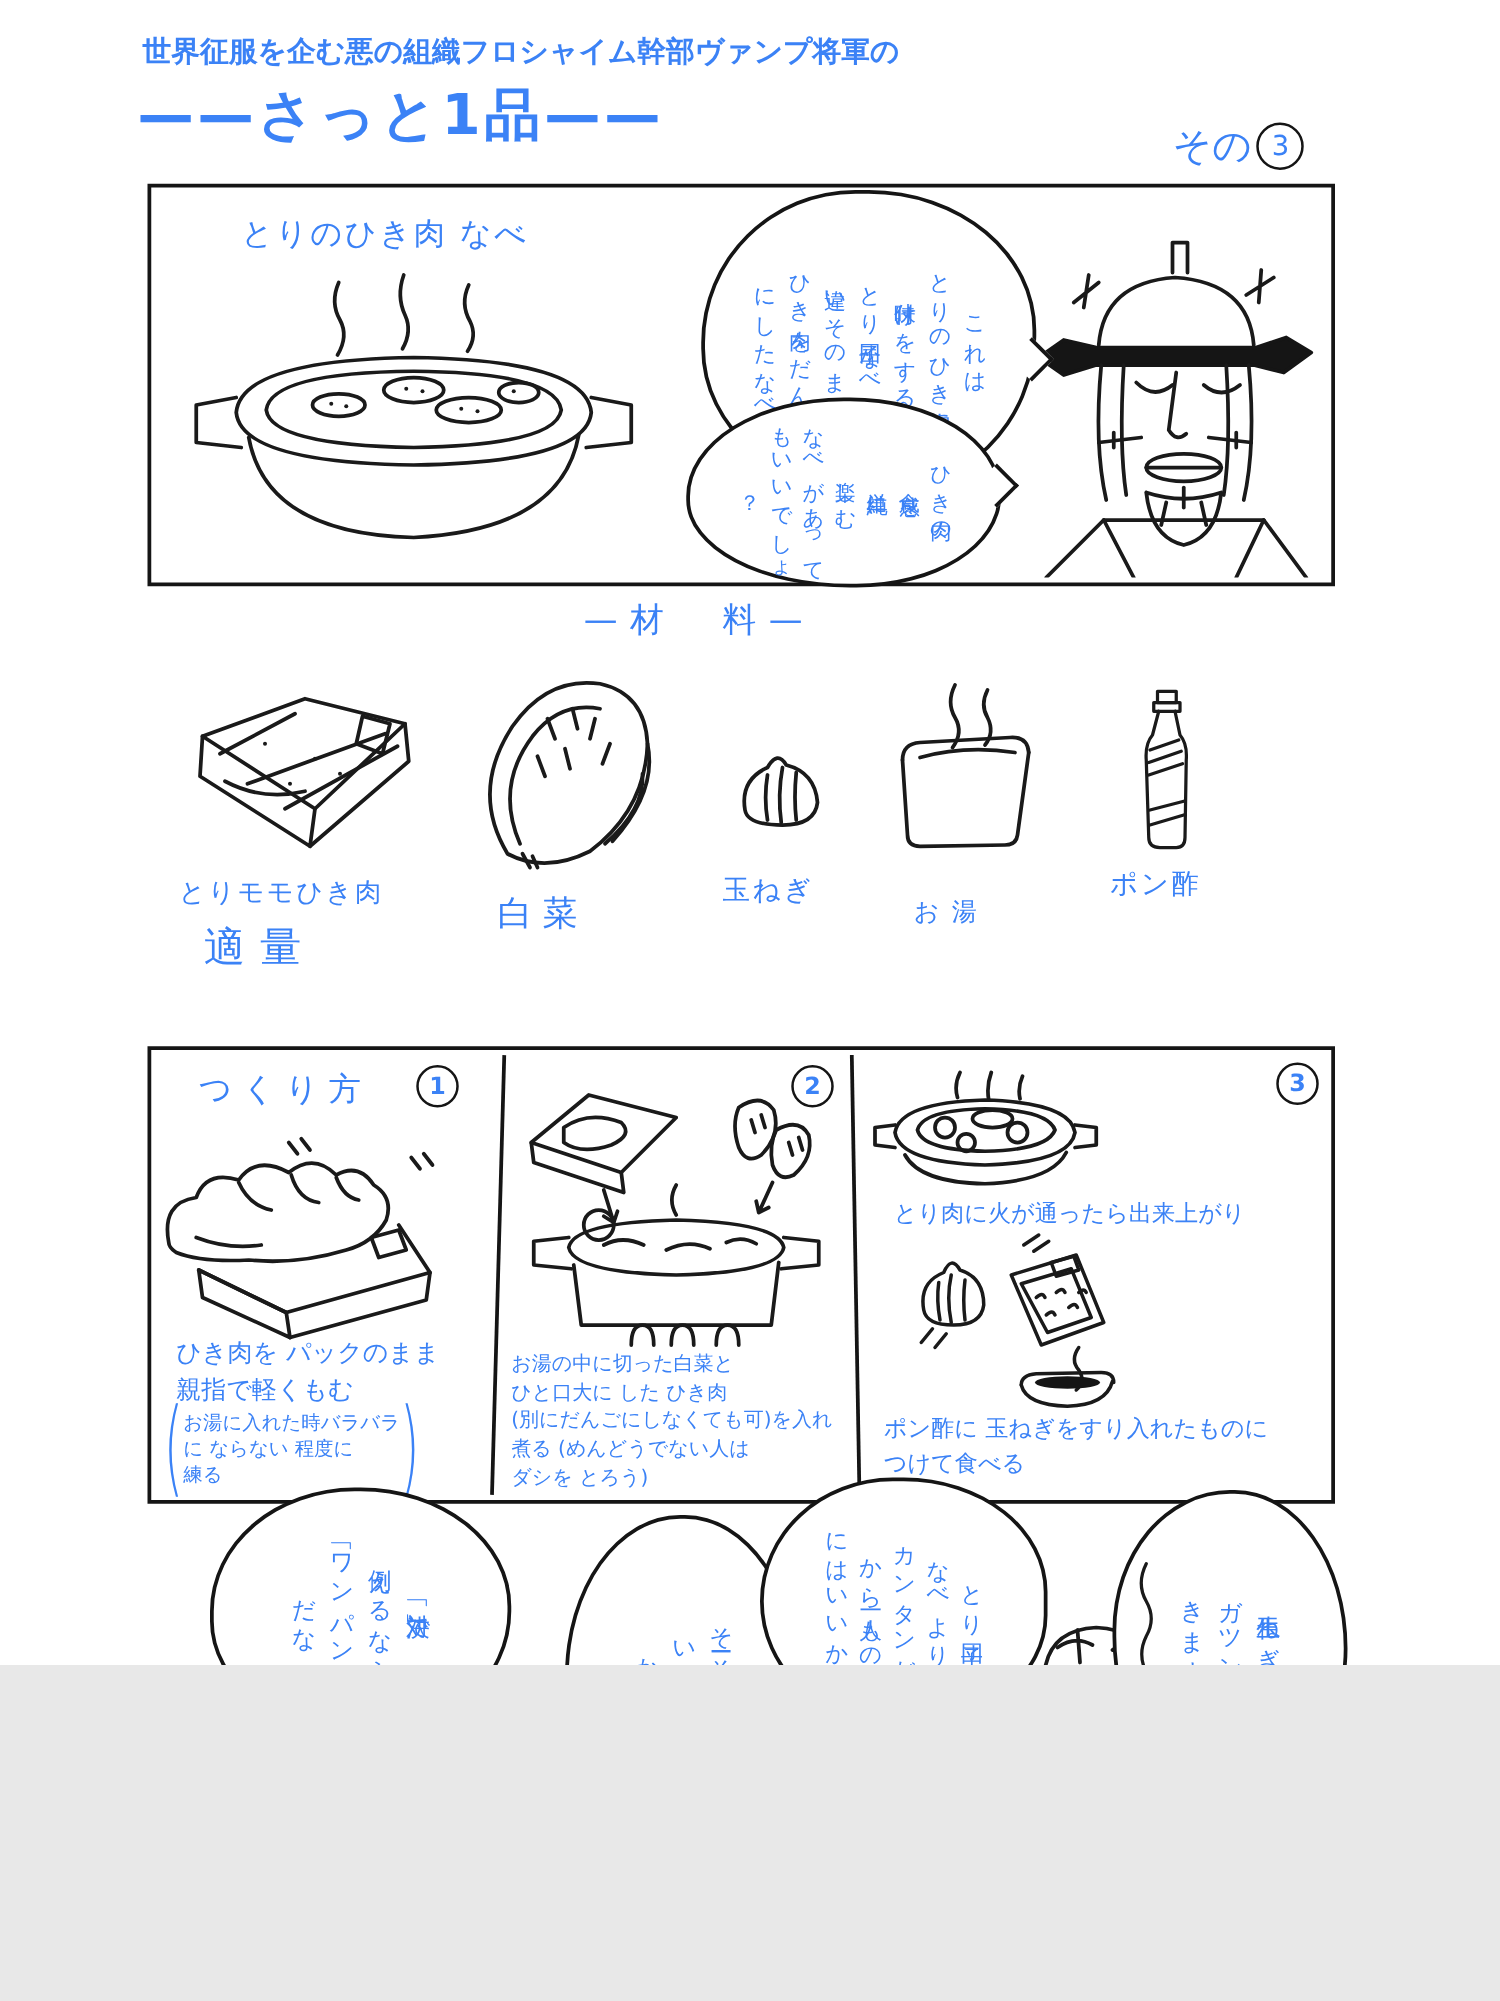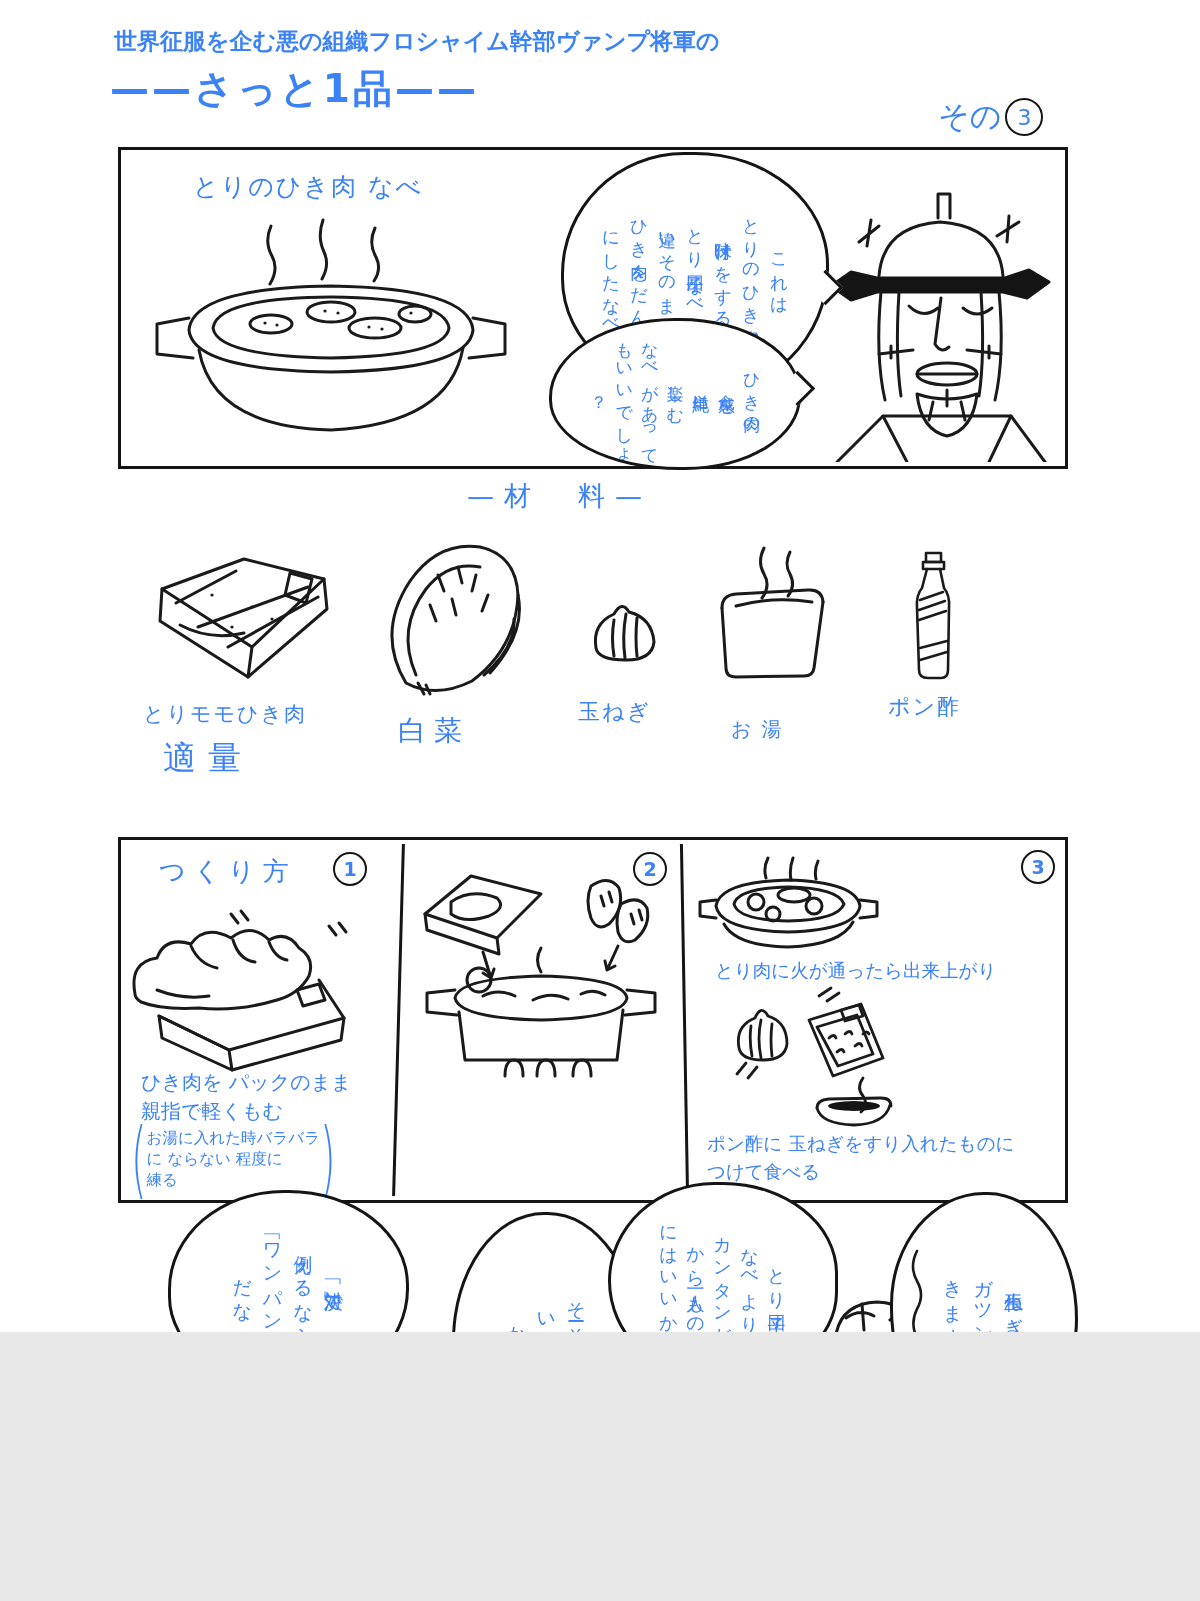--- a/index.html
+++ b/index.html
@@ -19,21 +19,21 @@
   .bigparen{font-size:40px;font-weight:300;transform:scaleY(2.1);line-height:1;}
   svg{display:block;}
   .lbl{letter-spacing:2px;}
 </style>
 </head>
 <body>
 
 <div class="page">
 
   <div class="abs" style="left:114px;top:26px;font-size:23px;font-weight:bold;">世界征服を企む悪の組織フロシャイム幹部ヴァンプ将軍の</div>
-  <div class="abs" style="left:110px;top:62px;font-size:39px;font-weight:bold;letter-spacing:3px;">——さっと1品——</div>
+  <div class="abs" style="left:110px;top:62px;font-size:45px;font-weight:bold;letter-spacing:3px;">——さっと1品——</div>
   <div class="abs" style="left:938px;top:96px;font-size:31px;display:flex;align-items:center;gap:4px;">
     <span>その</span>
     <span class="circ" style="width:34px;height:34px;font-size:22px;font-weight:normal;">3</span>
   </div>
 
   <div class="panel" style="left:118px;top:147px;width:944px;height:316px;">
 
     <div class="abs lbl" style="left:72px;top:20px;font-size:25px;">とりのひき肉 なべ</div>
 
     <svg class="abs" style="left:30px;top:62px;" width="360" height="240" viewBox="0 0 360 240" fill="none" stroke="#1a1a1a" stroke-width="3" stroke-linecap="round" stroke-linejoin="round">
@@ -212,20 +212,25 @@
       <path d="M70,132 Q85,124 102,132 M120,136 Q138,127 155,135 M168,130 Q180,124 192,131"></path>
       <circle cx="66" cy="116" r="12"></circle>
       <path d="M46,148 L52,196 L204,196 L210,146"></path>
       <path d="M42,126 L14,129 L14,148 L44,151"></path>
       <path d="M214,126 L242,129 L242,148 L212,151"></path>
       <path d="M92,212 Q92,196 101,196 Q110,196 110,212"></path>
       <path d="M124,212 Q124,196 133,196 Q142,196 142,212"></path>
       <path d="M160,212 Q160,196 169,196 Q178,196 178,212"></path>
     </svg>
 
+    <div class="abs htext" style="left:288px;top:240px;font-size:16px;line-height:1.42;">お湯の中に切った白菜と
+ひと口大に した ひき肉
+(別にだんごにしなくても可)を入れ
+煮る (めんどうでない人は
+ダシを とろう)</div>
 
     <span class="circ abs" style="left:900px;top:10px;">3</span>
 
     <svg class="abs" style="left:575px;top:14px;" width="185" height="105" viewBox="0 0 185 105" fill="none" stroke="#1a1a1a" stroke-width="3" stroke-linecap="round" stroke-linejoin="round">
       <path d="M70,24 q-3,-10 2,-20 M95,26 q-2,-11 2,-22 M120,25 q-2,-9 2,-18"></path>
       <path d="M20,52 Q24,28 92,26 Q160,28 164,52 Q160,76 92,78 Q24,76 20,52 Z"></path>
       <path d="M38,50 Q42,34 92,33 Q142,34 148,50 Q142,66 92,67 Q42,66 38,50 Z"></path>
       <circle cx="60" cy="48" r="8"></circle>
         <circle cx="118" cy="52" r="8"></circle>
         <circle cx="77" cy="60" r="7"></circle>

